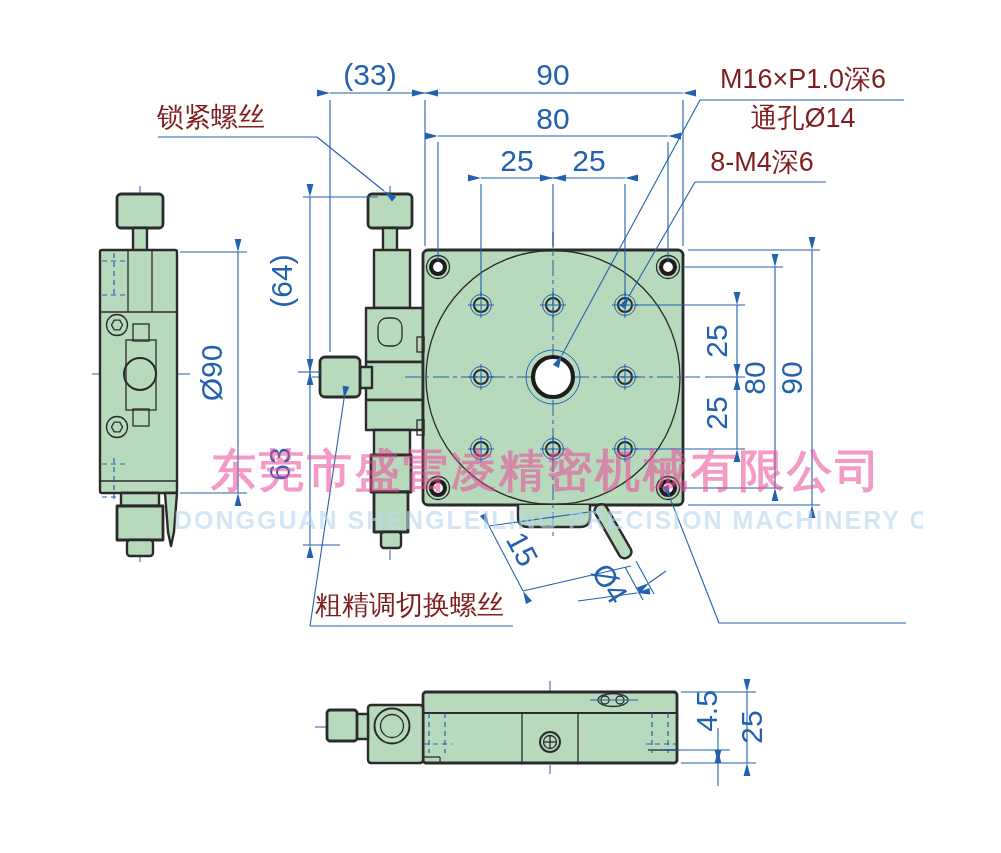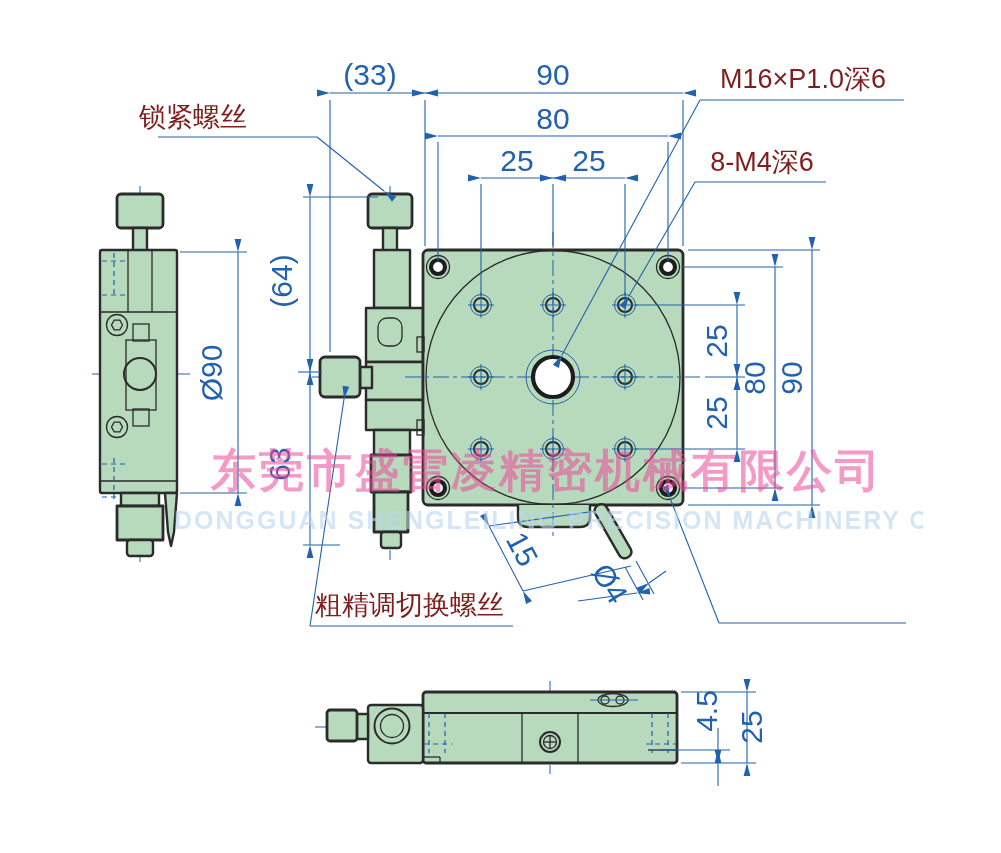--- a/index.html
+++ b/index.html
@@ -305,18 +305,19 @@
     <line class="dim" x1="719" y1="623" x2="906" y2="623"></line>
     <line class="dim" x1="719" y1="623" x2="670" y2="498" marker-end="url(#ar)"></line>
     <line class="dim" x1="310" y1="626" x2="513" y2="626"></line>
     <line class="dim" x1="310" y1="626" x2="344" y2="399" marker-end="url(#ar)"></line>
   </g>
 </svg>
 
 <div class="wm" id="wm-cn">东莞市盛雷凌精密机械有限公司</div>
 <div class="wm" id="wm-en">DONGGUAN SHENGLEILING PRECISION MACHINERY CO., LTD.</div>
 
-<div class="lbl" style="left:139px;top:102px;">锁紧螺丝</div>
+<div class="lbl" style="left:157px;top:102px;">锁紧螺丝</div>
 <div class="lbl c" style="left:700px;top:64px;width:206px;">M16×P1.0深6</div>
+<div class="lbl c" style="left:700px;top:103px;width:206px;">通孔Ø14</div>
 <div class="lbl c" style="left:696px;top:147px;width:132px;text-align:center;">8-M4深6</div>
 <div class="lbl" style="left:315px;top:590px;">粗精调切换螺丝</div>
 
 </div>
 
 </body></html>

